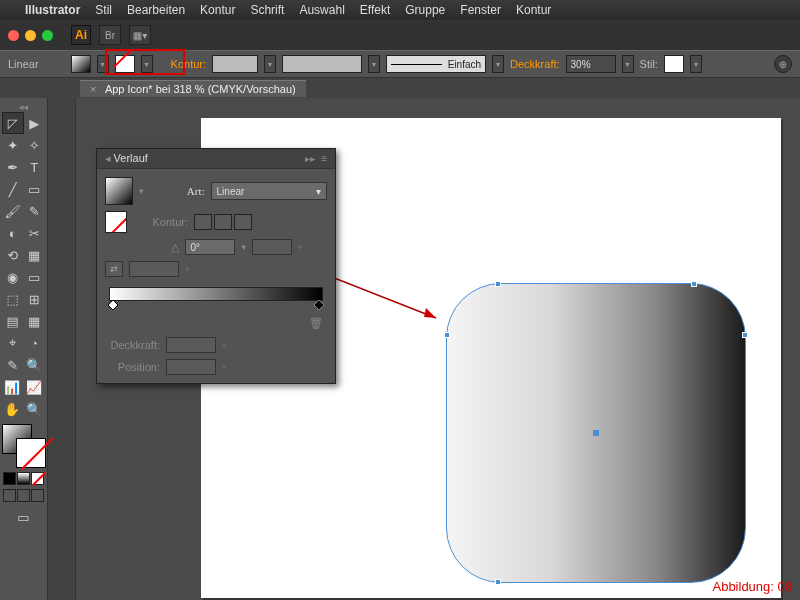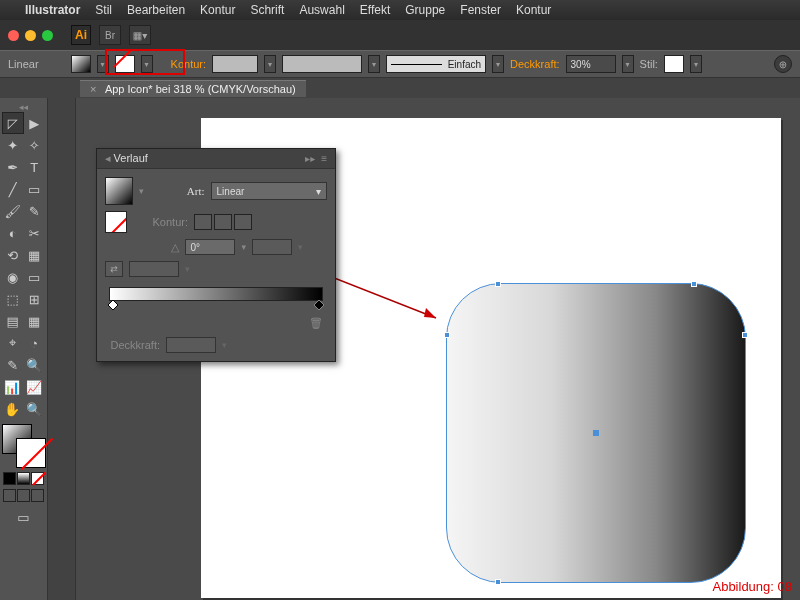--- a/index.html
+++ b/index.html
@@ -292,14 +292,19 @@
             </svg>
           </div>
       </div>
       <div style="text-align:right;margin-top:12px;"><span style="color:#888;font-size:11px">🗑</span></div>
     </div>
     <div class="gp-row">
       <span class="lbl">Deckkraft:</span>
       <div class="gp-field dis"></div>
       <span style="font-size:9px;color:#666">▾</span>
     </div>
+    <div class="gp-row">
+      <span class="lbl">Position:</span>
+      <div class="gp-field dis"></div>
+      <span style="font-size:9px;color:#666">▾</span>
+    </div>
   </div>
 </div>
 
 </body></html>

